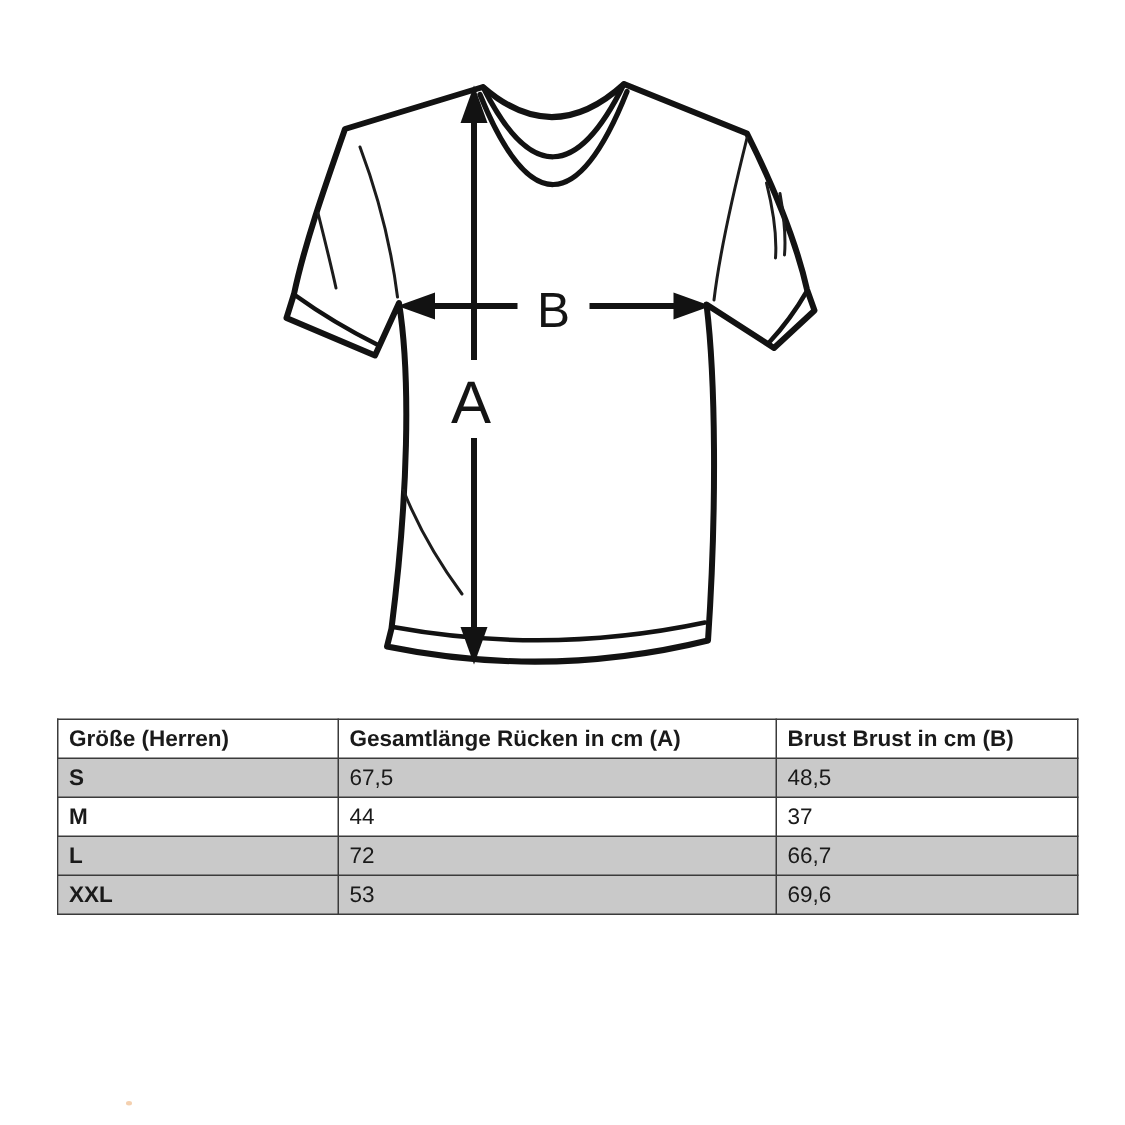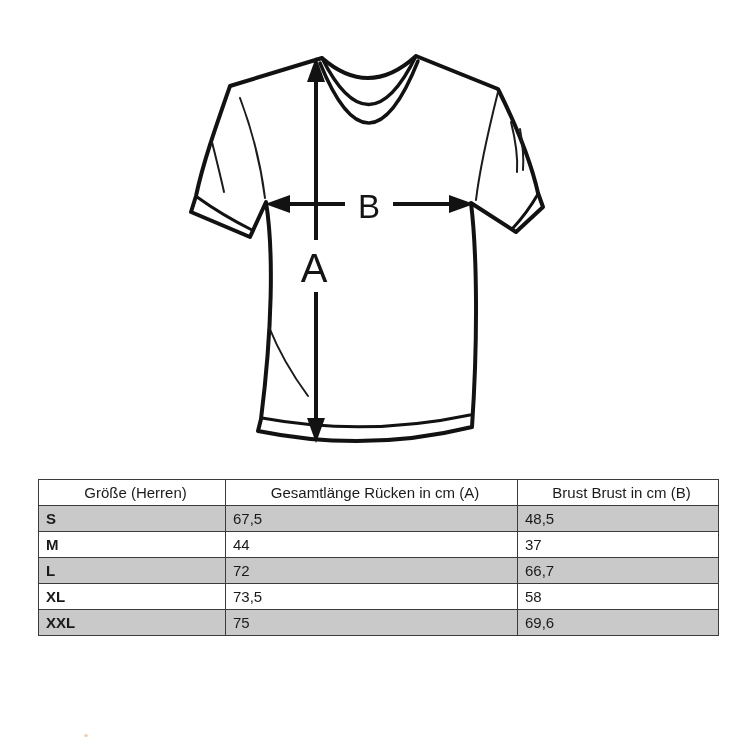--- a/index.html
+++ b/index.html
@@ -40,23 +40,22 @@
   table.size-table td {
     border: 1.5px solid var(--border-c, #3b3b3b);
     height: 25px;
     padding: 0 0 0 7px;
     text-align: left;
     vertical-align: middle;
     white-space: nowrap;
     overflow: hidden;
   }
   table.size-table th {
-    font-weight: 400;
+    font-weight: 700;
     background: #ffffff;
-    text-align: center;
   }
   table.size-table td.size-cell {
     font-weight: 700;
   }
   table.size-table tr.alt td {
     background: var(--alt-row, #c9c9c9);
   }
   col.c1 { width: 187px; }
   col.c2 { width: 292px; }
   col.c3 { width: 201px; }
@@ -151,27 +150,22 @@
       <tr>
         <td class="size-cell">M</td>
         <td>44</td>
         <td>37</td>
       </tr>
       <tr class="alt">
         <td class="size-cell">L</td>
         <td>72</td>
         <td>66,7</td>
       </tr>
-      <tr>
-        <td class="size-cell">XL</td>
-        <td>73,5</td>
-        <td>58</td>
-      </tr>
       <tr class="alt">
         <td class="size-cell">XXL</td>
-        <td>75</td>
+        <td>53</td>
         <td>69,6</td>
       </tr>
     </tbody>
   </table>
 
   <div class="speck"></div>
 </div>
 
 </body></html>

